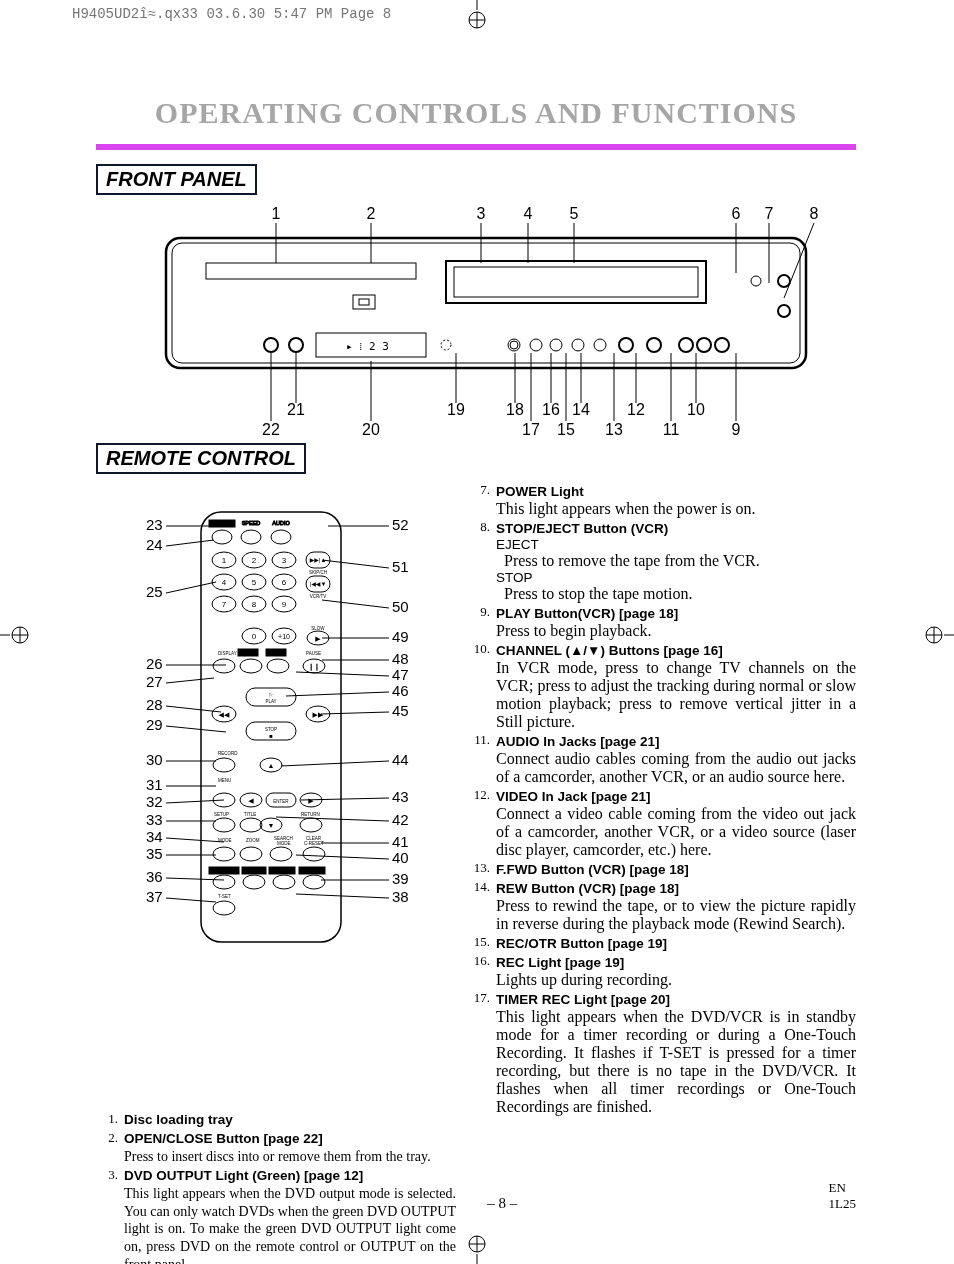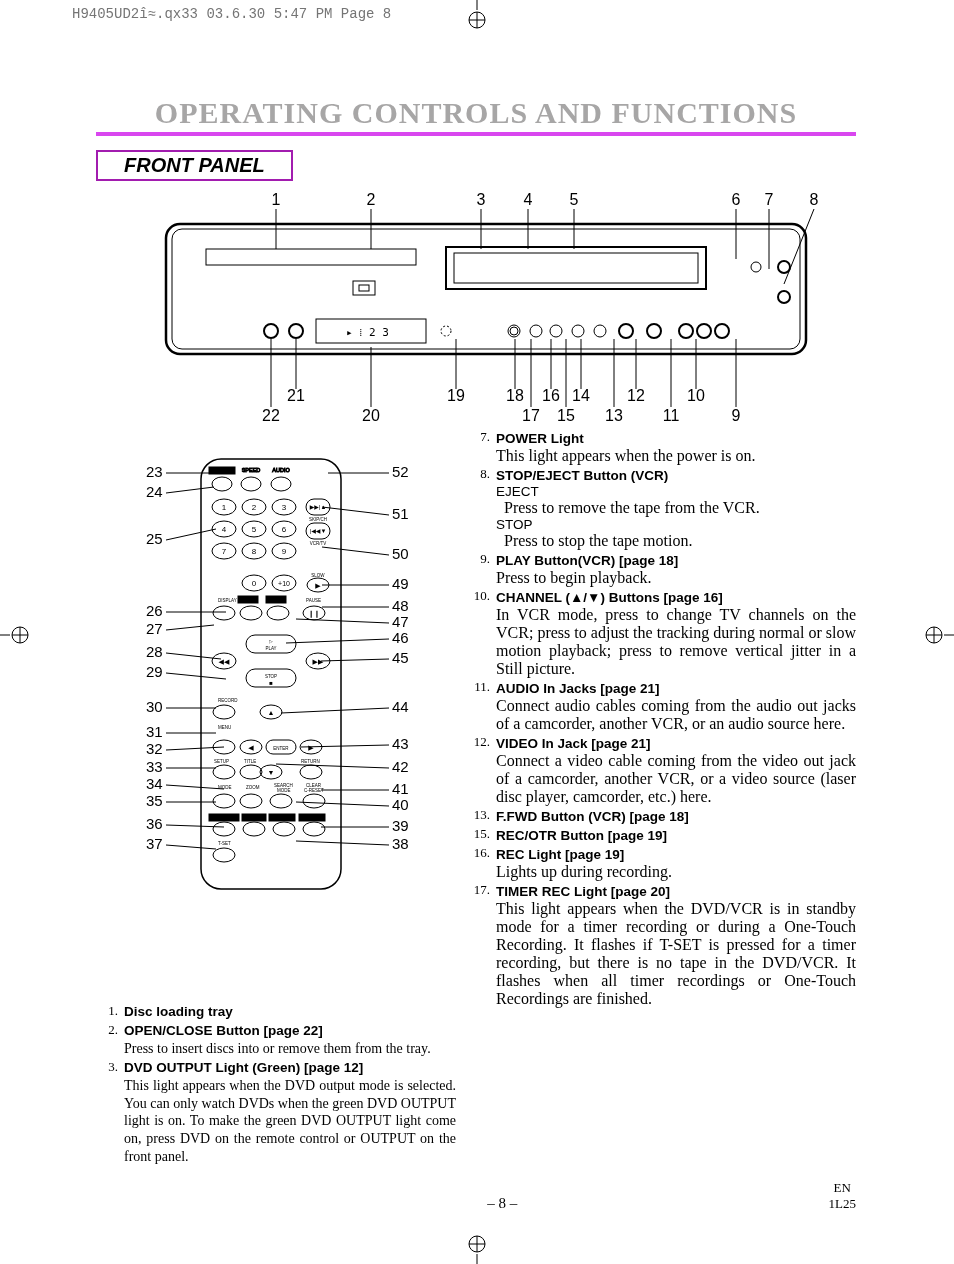--- a/index.html
+++ b/index.html
@@ -61,32 +61,32 @@
     top: 96px;
     width: 760px;
   }
   .main-title {
     font-family: "Times New Roman", serif;
     font-weight: bold;
     font-size: 30px;
     color: #a7a6a6;
     text-align: center;
     letter-spacing: 1px;
-    border-bottom: 4px solid #d946ef;
-    padding-bottom: 2px;
+    border-bottom: 6px solid #d946ef;
+    padding-bottom: 14px;
     margin-bottom: 14px;
   }
   .section-box {
     display: inline-block;
-    border: 2px solid #a21caf;
+    border: 2px solid #0f172a;
     font-family: Arial, Helvetica, sans-serif;
     font-weight: bold;
     font-style: italic;
     font-size: 20px;
-    padding: 2px 26px;
+    padding: 2px 8px;
     margin-bottom: 8px;
   }
   .diagram-area {
     width: 100%;
     height: 240px;
     position: relative;
   }
   .diagram-area svg { width: 100%; height: 100%; }
   .diag-num { font-family: Arial, sans-serif; font-size: 16px; }
   .remote-row {
@@ -130,21 +130,21 @@
     bottom: 52px;
     left: 96px;
     width: 760px;
     display: flex;
     justify-content: space-between;
     align-items: flex-end;
     font-family: "Times New Roman", serif;
     font-size: 15px;
   }
   .footer .page-num { flex: 1; text-align: center; }
-  .footer .right { text-align: center; font-size: 13px; }
+  .footer .right { text-align: left; font-size: 13px; }
   .right-col-wrap { flex: 1; }
   .smalltext { font-size: 5.5px; font-family: Arial, sans-serif; fill:#000; }
   .tinytext { font-size: 4.5px; font-family: Arial, sans-serif; fill:#000; }
 </style>
 </head>
 <body>
 
 <div class="page">
 
   <div class="header-ref">H9405UD2î≈.qx33  03.6.30 5:47 PM  Page 8</div>
@@ -274,20 +274,21 @@
           <text x="275" y="232" text-anchor="middle">20</text>
           <text x="435" y="232" text-anchor="middle">17</text>
           <text x="470" y="232" text-anchor="middle">15</text>
           <text x="518" y="232" text-anchor="middle">13</text>
           <text x="575" y="232" text-anchor="middle">11</text>
           <text x="640" y="232" text-anchor="middle">9</text>
         </g>
       </svg>
     </div>
 
+    <div class="section-box">REMOTE CONTROL</div>
 
     <div class="remote-row">
       <div class="remote-diagram">
         <svg viewBox="0 0 360 480">
 
           <rect x="105" y="30" width="140" height="430" rx="20" fill="none" stroke="#000" stroke-width="1.5"></rect>
 
           <g font-family="Arial" font-size="15">
             <text x="50" y="48">23</text>
               <line x1="70" y1="44" x2="118" y2="44" stroke="#000"></line>
@@ -508,20 +509,24 @@
             </div>
             <div class="item">
               <div class="item-num">12.</div>
               <div class="item-body"><span class="item-title">VIDEO In Jack [page 21]</span><br><span>Connect a video cable coming from the video out jack of a camcorder, another VCR, or a video source (laser disc player, camcorder, etc.) here.</span></div>
             </div>
             <div class="item">
               <div class="item-num">13.</div>
               <div class="item-body"><span class="item-title">F.FWD Button (VCR) [page 18]</span><br></div>
             </div>
             <div class="item">
+              <div class="item-num">14.</div>
+              <div class="item-body"><span class="item-title">REW Button (VCR) [page 18]</span><br><span>Press to rewind the tape, or to view the picture rapidly in reverse during the playback mode (Rewind Search).</span></div>
+            </div>
+            <div class="item">
               <div class="item-num">15.</div>
               <div class="item-body"><span class="item-title">REC/OTR Button [page 19]</span><br></div>
             </div>
             <div class="item">
               <div class="item-num">16.</div>
               <div class="item-body"><span class="item-title">REC Light [page 19]</span><br><span>Lights up during recording.</span></div>
             </div>
             <div class="item">
               <div class="item-num">17.</div>
               <div class="item-body"><span class="item-title">TIMER REC Light [page 20]</span><br><span>This light appears when the DVD/VCR is in standby mode for a timer recording or during a One-Touch Recording. It flashes if T-SET is pressed for a timer recording, but there is no tape in the DVD/VCR. It flashes when all timer recordings or One-Touch Recordings are finished.</span></div>

